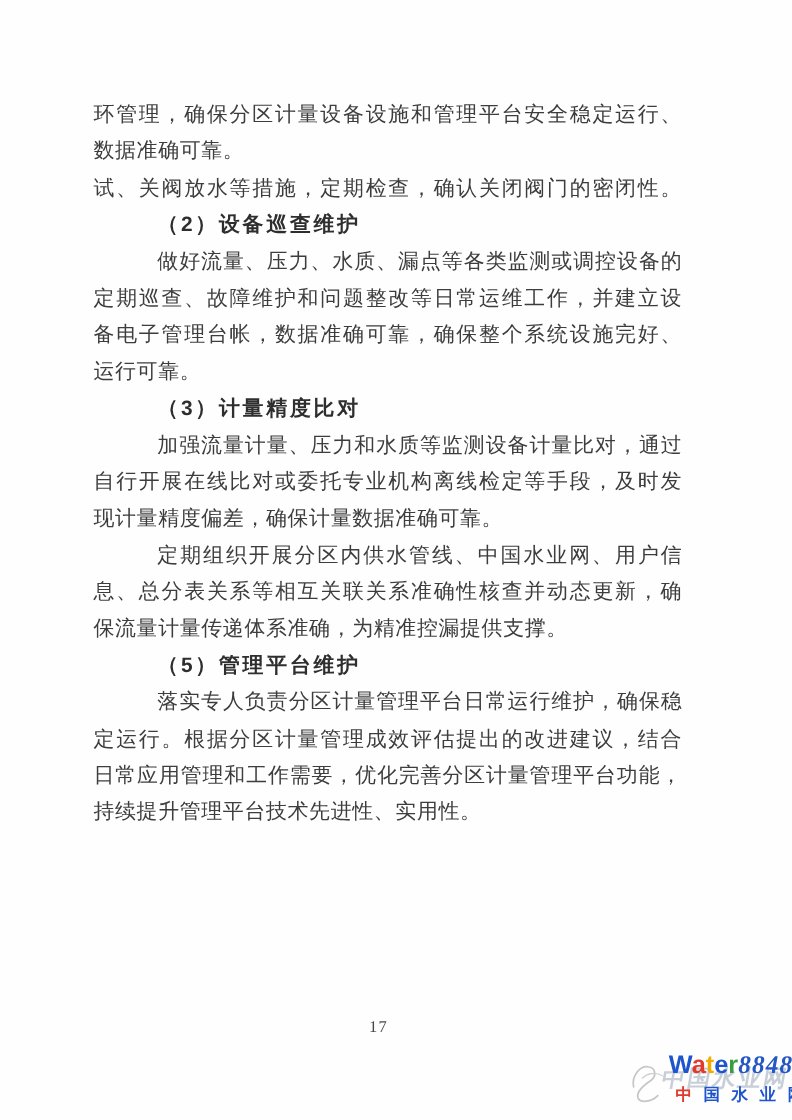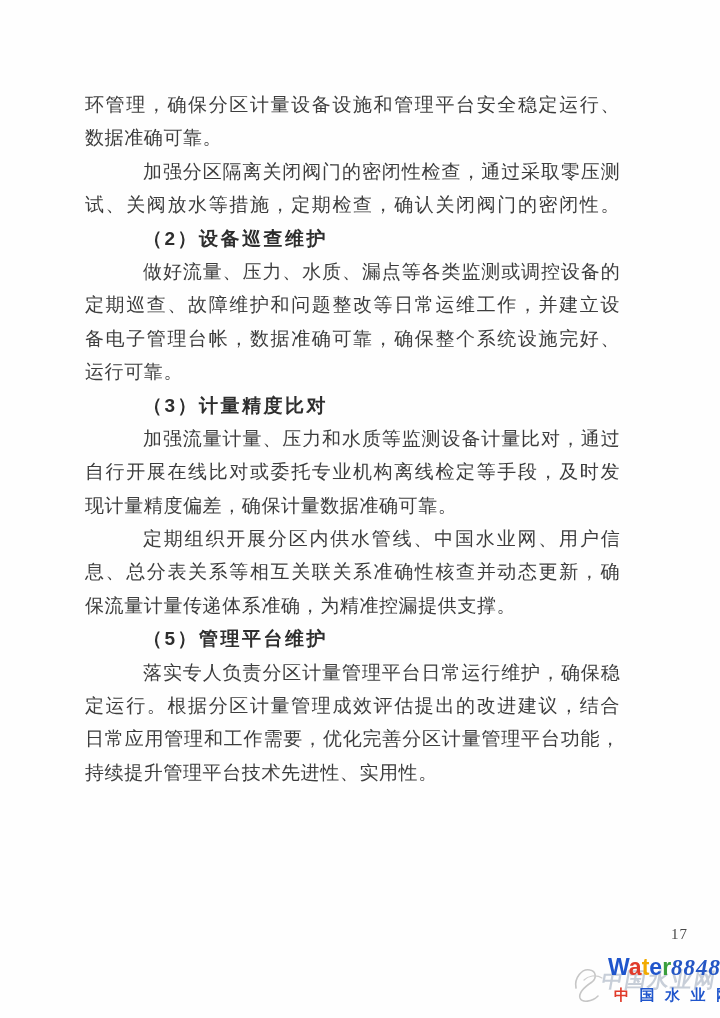--- a/index.html
+++ b/index.html
@@ -40,21 +40,21 @@
     padding-left:58px;
     font-family:"Liberation Sans","DejaVu Sans",sans-serif;
     font-weight:700;
     color:#2e2e2e;
     letter-spacing:2.5px;
   }
   .page-number{
     position:absolute;
     top:926px;left:0;
     width:688px;
-    text-align:right;
+    text-align:center;
     font-size:15px;
     color:#474747;
     letter-spacing:1px;
   }
   
   .watermark{
     position:absolute;
     right:2px;bottom:4px;
     width:180px;height:62px;
   }
@@ -107,21 +107,20 @@
   }
 </style>
 </head>
 <body>
 
 <div class="page">
 
   <div class="content">
     <div class="line just">环管理，确保分区计量设备设施和管理平台安全稳定运行、</div>
     <div class="line">数据准确可靠。</div>
-    <div class="line just first">加强分区隔离关闭阀门的密闭性检查，通过采取零压测</div>
     <div class="line just">试、关阀放水等措施，定期检查，确认关闭阀门的密闭性。</div>
     <div class="line heading">（2）设备巡查维护</div>
     <div class="line just first">做好流量、压力、水质、漏点等各类监测或调控设备的</div>
     <div class="line just">定期巡查、故障维护和问题整改等日常运维工作，并建立设</div>
     <div class="line just">备电子管理台帐，数据准确可靠，确保整个系统设施完好、</div>
     <div class="line">运行可靠。</div>
     <div class="line heading">（3）计量精度比对</div>
     <div class="line just first">加强流量计量、压力和水质等监测设备计量比对，通过</div>
     <div class="line just">自行开展在线比对或委托专业机构离线检定等手段，及时发</div>
     <div class="line">现计量精度偏差，确保计量数据准确可靠。</div>

